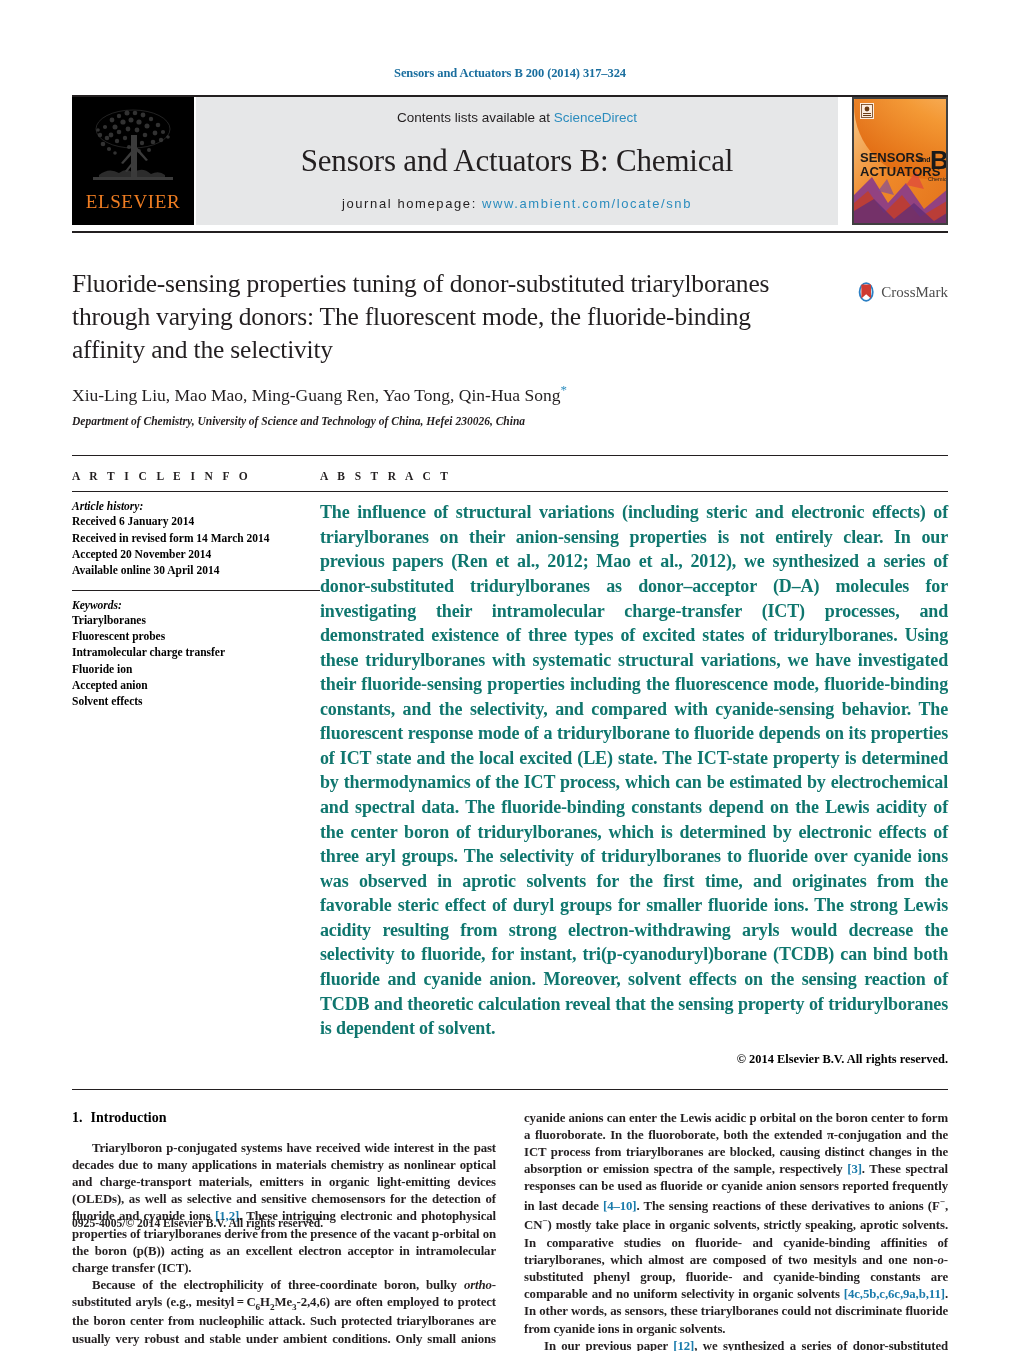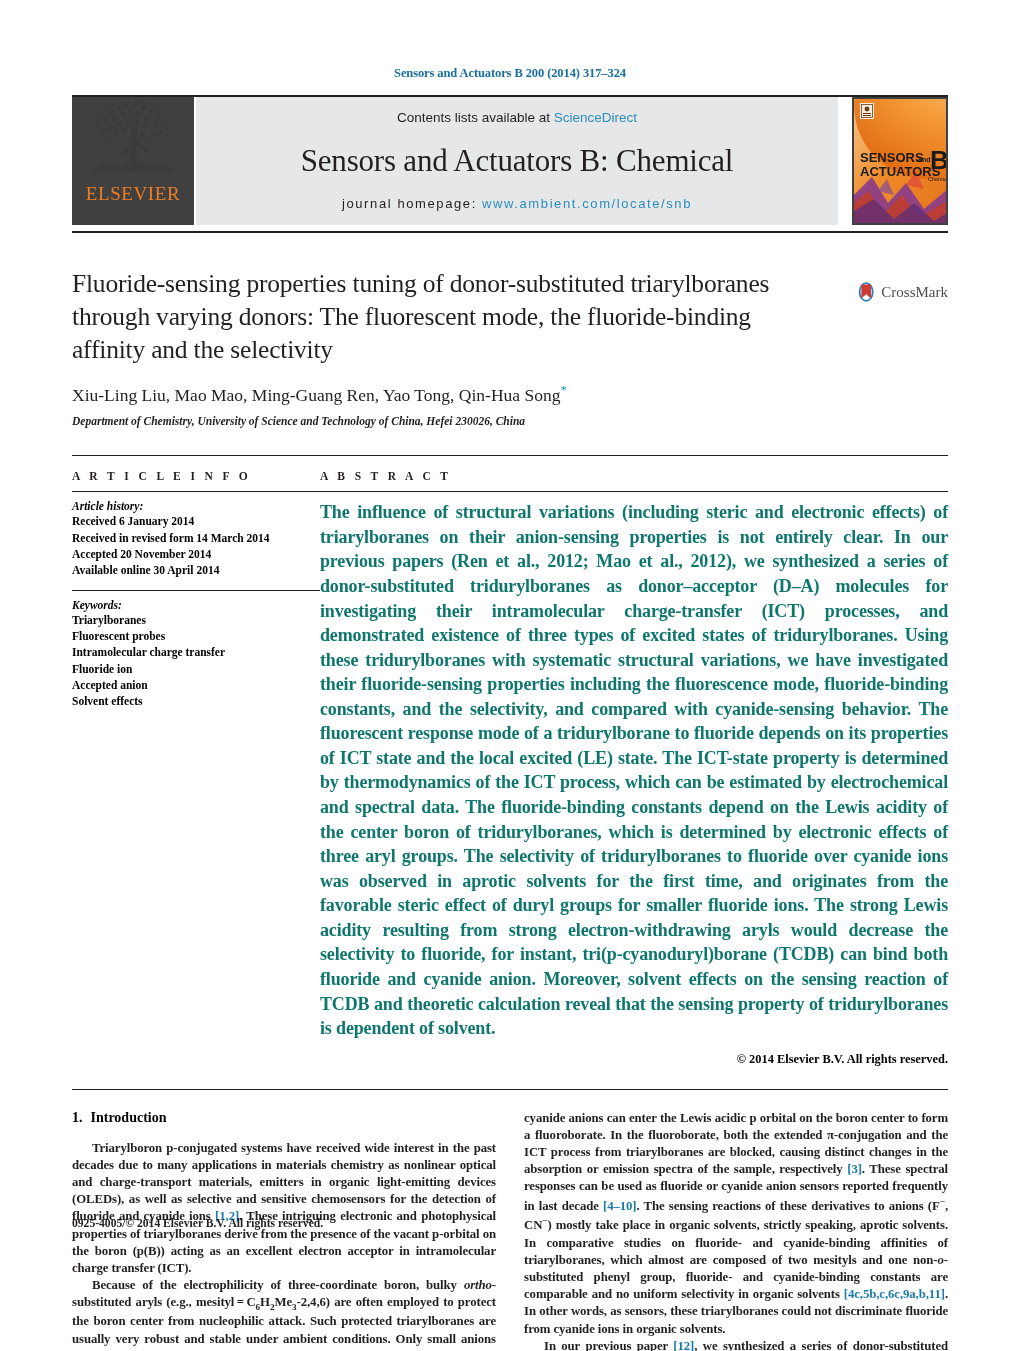--- a/index.html
+++ b/index.html
@@ -36,23 +36,23 @@
     display: flex;
     align-items: stretch;
     height: 128px;
   }
   .elsevier-logo {
     width: 122px;
     flex: 0 0 122px;
     display: flex;
     flex-direction: column;
     align-items: center;
-    justify-content: flex-start;
+    justify-content: center;
     padding-bottom: 6px;
-    background: #404040;
+    background: #000000;
   }
   .tree-svg { display: block; }
   .elsevier-word {
     font-family: "Liberation Serif", serif;
     font-size: 19px;
     letter-spacing: 0.6px;
     color: #ef7d22;
     font-weight: 400;
     line-height: 1;
     margin-top: 1px;

